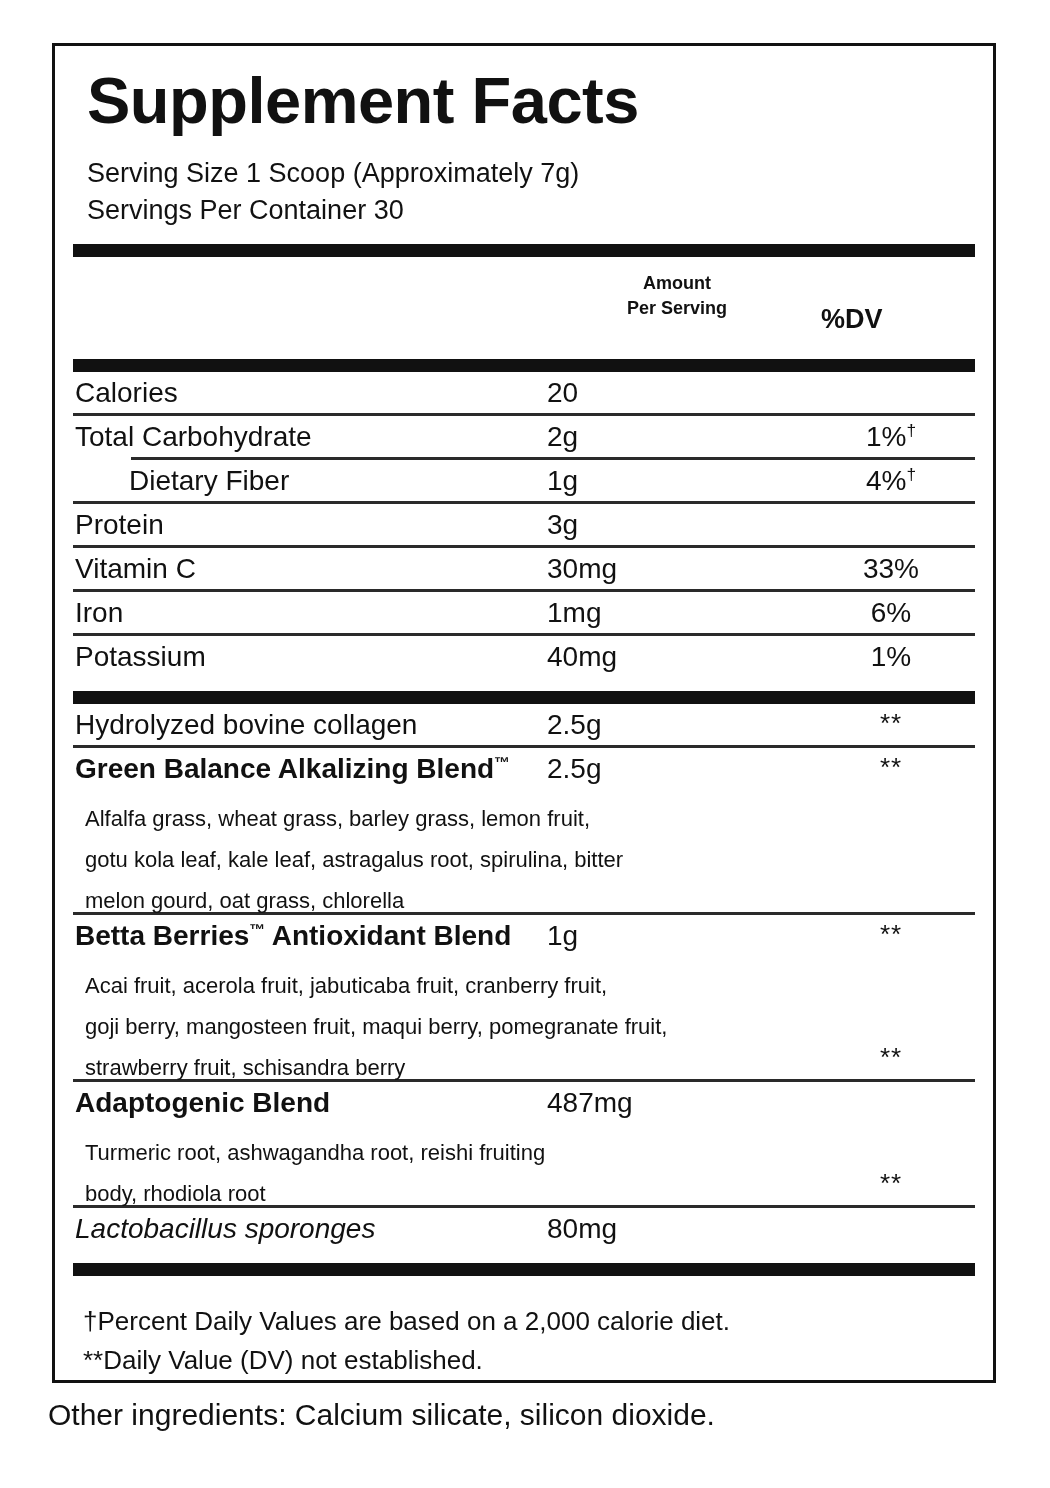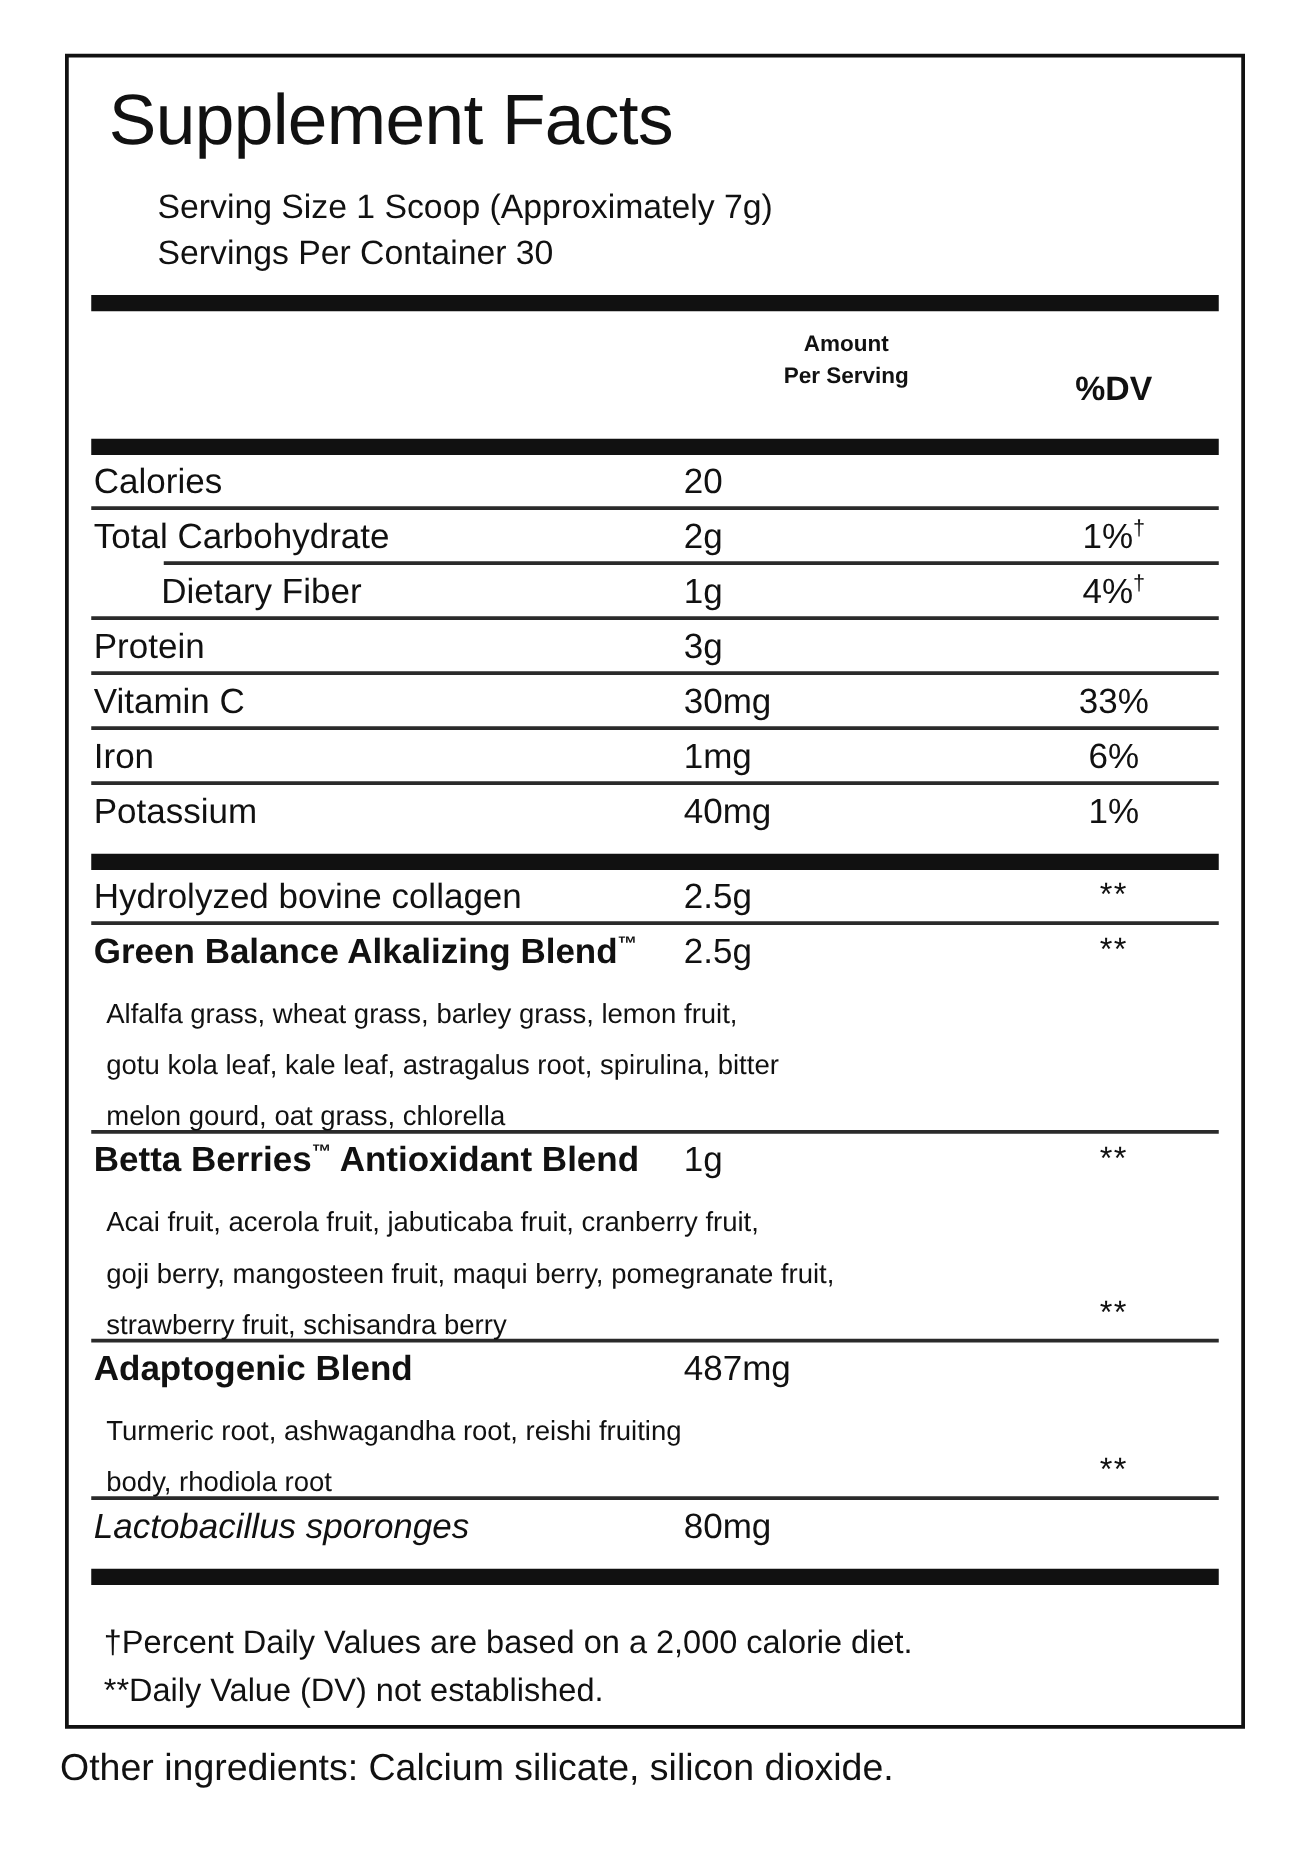--- a/index.html
+++ b/index.html
@@ -31,37 +31,36 @@
   #inner {
     position: absolute;
     left: 18px;
     top: 10px;
     right: 18px;
     bottom: 8px;
   }
 
   
   .title {
-    font-size: 57px;
-    font-weight: normal;
+    font-size: 65px;
+    font-weight: bold;
     letter-spacing: -0.5px;
     line-height: 1.0;
     margin: 12px 0 0 14px;
     white-space: nowrap;
   }
 
   
   .serving-block {
     margin: 22px 0 0 14px;
   }
   .serving-line {
     font-size: 27px;
     line-height: 1.38;
     white-space: nowrap;
-    margin-left: 39px;
   }
 
   
   .rule-thick {
     height: 13px;
     background: #111111;
     margin: 14px 0 0 0;
   }
   .rule-thick.tight { margin-top: 10px; }
   .rule-thin {
@@ -85,21 +84,20 @@
     text-align: center;
     font-size: 18px;
     font-weight: bold;
     line-height: 1.42;
   }
   .hdr-dv {
     position: absolute;
     right: 14px;
     top: 47px;
     width: 140px;
-    text-align: center;
     font-size: 27px;
     font-weight: bold;
   }
 
   
   .row {
     position: relative;
     height: 41px;
   }
   .row .label {

